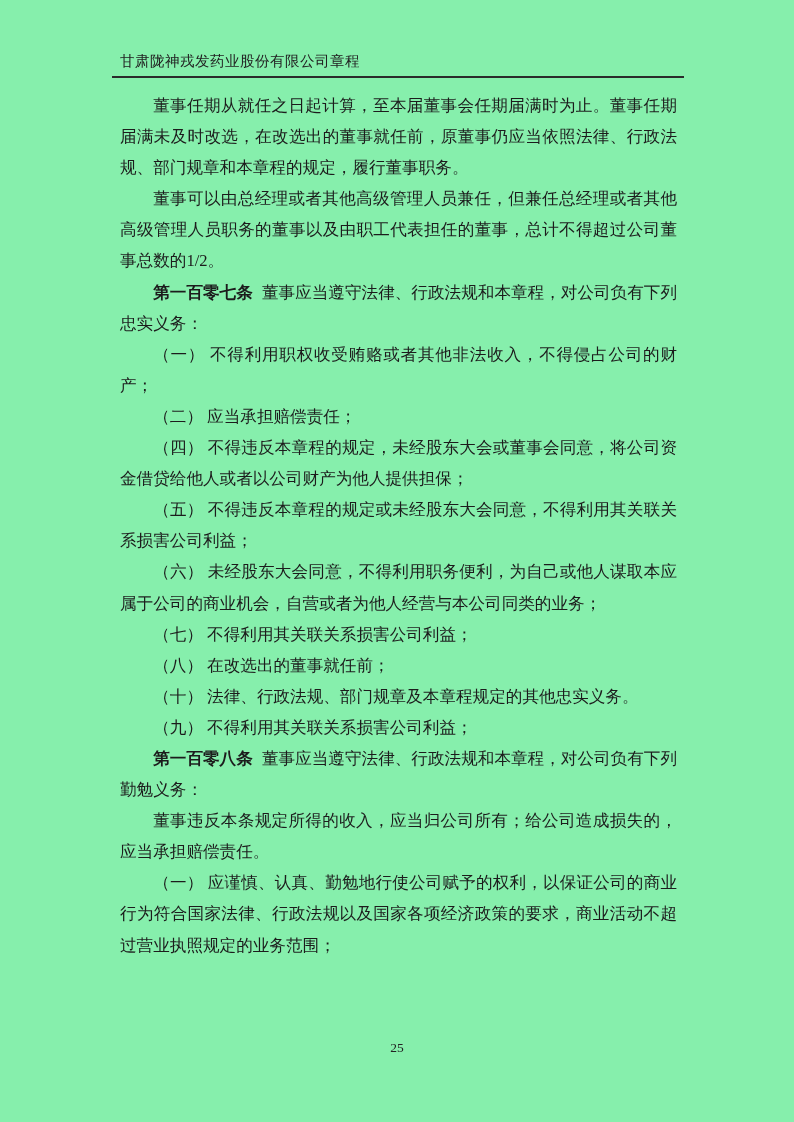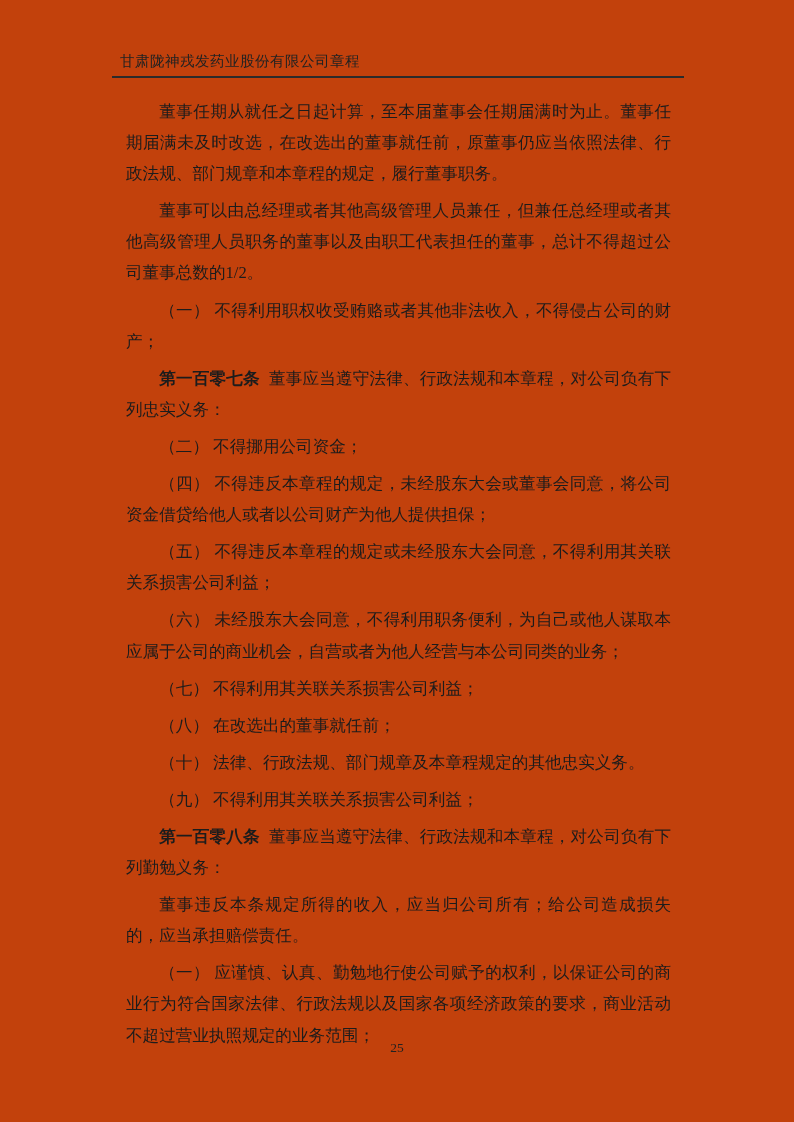--- a/index.html
+++ b/index.html
@@ -11,21 +11,21 @@
     position: relative;
     width: 794px;
     height: 1122px;
     font-family: "Liberation Serif", "DejaVu Serif", serif;
     color: #1c1c1c;
     overflow: hidden;
   }
   .page {
     position: absolute;
     inset: 0;
-    background: #c2410c;
+    background: #86efac;
   }
   
   .doc-header {
     position: absolute;
     left: 112px;
     right: 110px;
     top: 52px;
     border-bottom: 2px solid #2b2b2b;
     padding-bottom: 6px;
   }
@@ -43,21 +43,21 @@
     position: absolute;
     left: 120px;
     width: 557px;
     top: 90px;
     font-size: 16.6px;
     line-height: 31.1px;
     text-align: justify;
     text-justify: inter-ideograph;
   }
   .doc-body p {
-    margin: 6px;
+    margin: 0;
     padding: 0;
     text-indent: 2em;
   }
   .doc-body .lead {
     font-weight: bold;
   }
   .doc-body .lead:not(:empty) {
     margin-right: 0.55em;
   }
   
@@ -76,23 +76,23 @@
 
 <div class="page">
 
   <div class="doc-header">
     <span class="header-title">甘肃陇神戎发药业股份有限公司章程</span>
   </div>
 
   <div class="doc-body">
     <p><span class="lead"></span><span>董事任期从就任之日起计算，至本届董事会任期届满时为止。董事任期届满未及时改选，在改选出的董事就任前，原董事仍应当依照法律、行政法规、部门规章和本章程的规定，履行董事职务。</span></p>
     <p><span class="lead"></span><span>董事可以由总经理或者其他高级管理人员兼任，但兼任总经理或者其他高级管理人员职务的董事以及由职工代表担任的董事，总计不得超过公司董事总数的1/2。</span></p>
+    <p><span class="lead">第一百零七条</span><span>董事应当遵守法律、行政法规和本章程，对公司负有下列忠实义务：</span></p>
     <p><span class="lead"></span><span>（一） 不得利用职权收受贿赂或者其他非法收入，不得侵占公司的财产；</span></p>
-    <p><span class="lead">第一百零七条</span><span>董事应当遵守法律、行政法规和本章程，对公司负有下列忠实义务：</span></p>
-    <p><span class="lead"></span><span>（二） 不得挪用公司资金；</span></p>
+    <p><span class="lead"></span><span>（二） 应当承担赔偿责任；</span></p>
     <p><span class="lead"></span><span>（四） 不得违反本章程的规定，未经股东大会或董事会同意，将公司资金借贷给他人或者以公司财产为他人提供担保；</span></p>
     <p><span class="lead"></span><span>（五） 不得违反本章程的规定或未经股东大会同意，不得利用其关联关系损害公司利益；</span></p>
     <p><span class="lead"></span><span>（六） 未经股东大会同意，不得利用职务便利，为自己或他人谋取本应属于公司的商业机会，自营或者为他人经营与本公司同类的业务；</span></p>
     <p><span class="lead"></span><span>（七） 不得利用其关联关系损害公司利益；</span></p>
     <p><span class="lead"></span><span>（八） 在改选出的董事就任前；</span></p>
     <p><span class="lead"></span><span>（十） 法律、行政法规、部门规章及本章程规定的其他忠实义务。</span></p>
     <p><span class="lead"></span><span>（九） 不得利用其关联关系损害公司利益；</span></p>
     <p><span class="lead">第一百零八条</span><span>董事应当遵守法律、行政法规和本章程，对公司负有下列勤勉义务：</span></p>
     <p><span class="lead"></span><span>董事违反本条规定所得的收入，应当归公司所有；给公司造成损失的，应当承担赔偿责任。</span></p>
     <p><span class="lead"></span><span>（一） 应谨慎、认真、勤勉地行使公司赋予的权利，以保证公司的商业行为符合国家法律、行政法规以及国家各项经济政策的要求，商业活动不超过营业执照规定的业务范围；</span></p>

